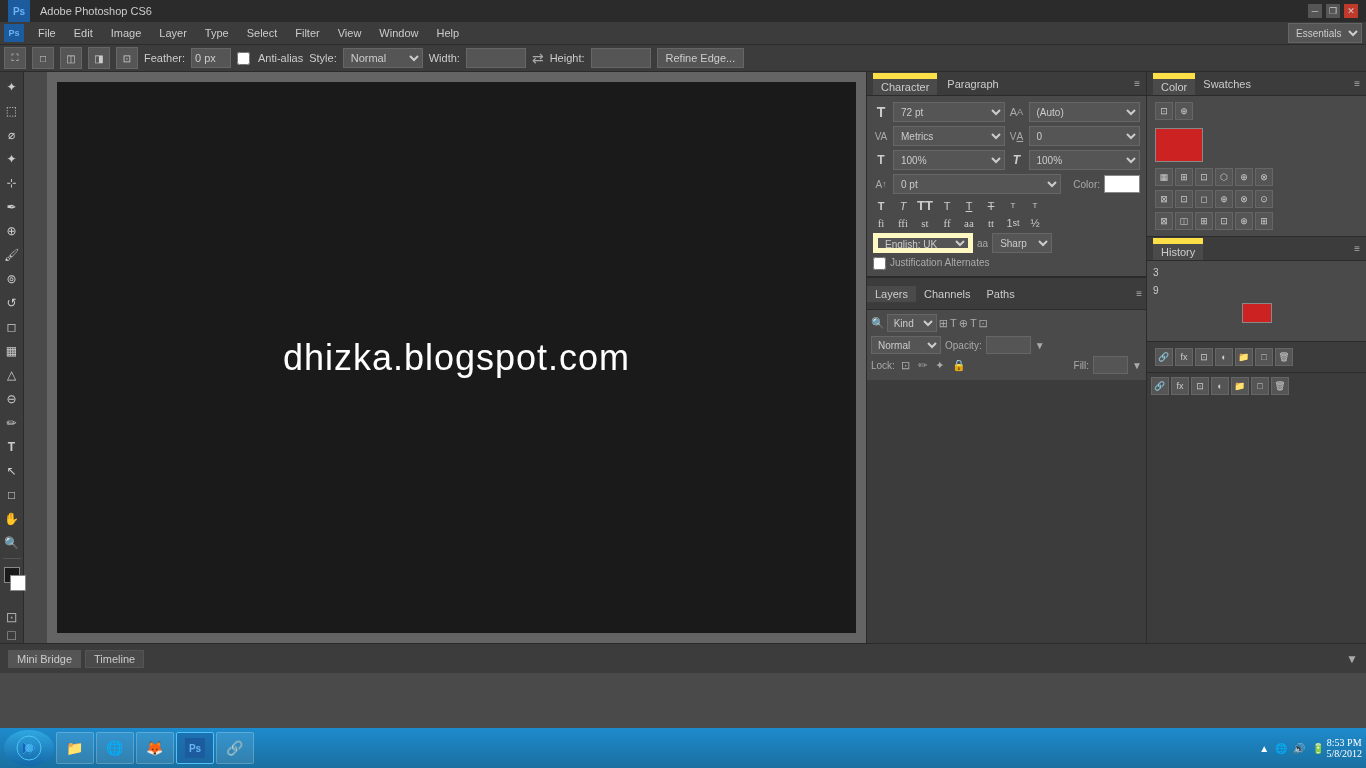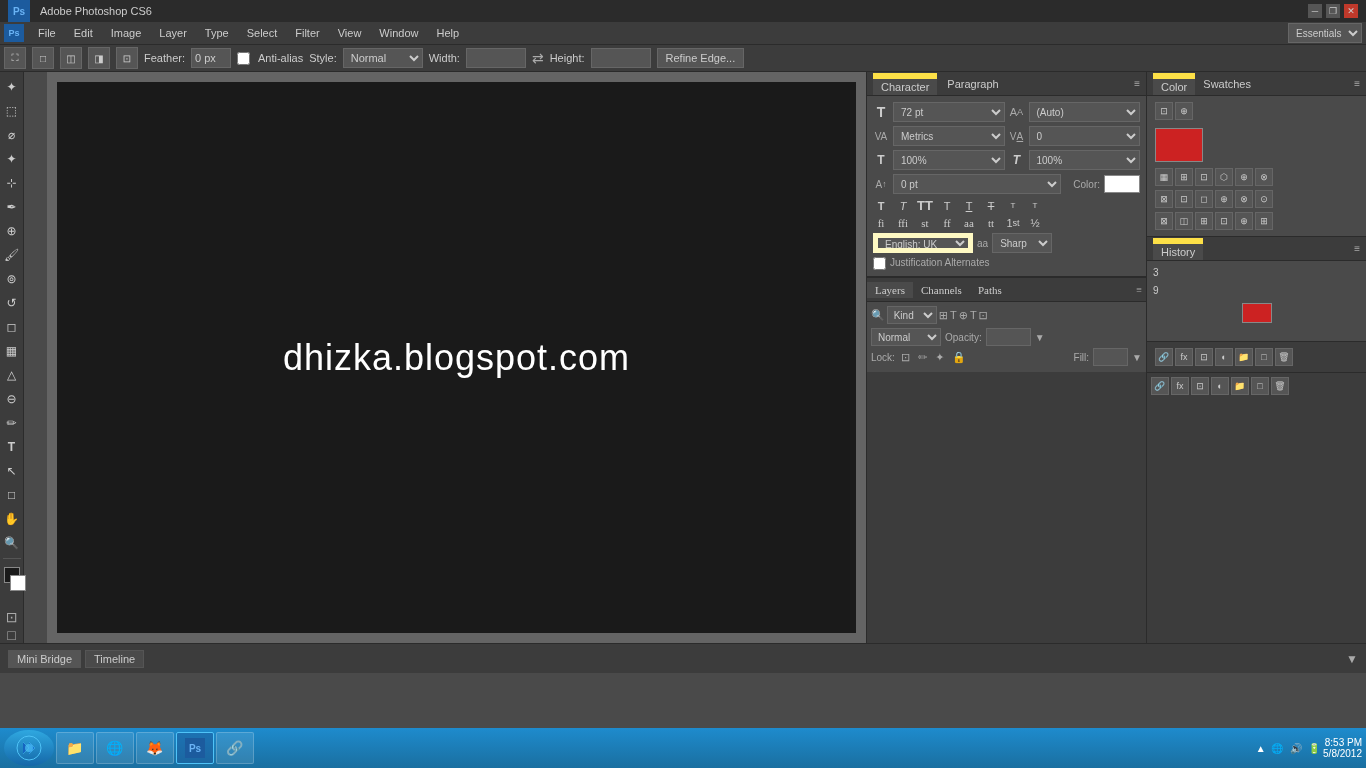--- a/index.html
+++ b/index.html
@@ -59,21 +59,21 @@
     .char-aa-label { font-size: 10px; color: #aaa; }
     .char-aa-select { background: #555; border: 1px solid #666; color: #ccc; font-size: 10px; height: 20px; width: 60px; padding: 0 3px; }
     .char-digits-row { display: flex; align-items: center; gap: 4px; margin-bottom: 4px; }
     .char-check-row { display: flex; align-items: flex-start; gap: 4px; }
 
     
     .color-swatches-header { height: 24px; background: #3c3c3c; display: flex; align-items: center; padding: 0 6px; border-bottom: 1px solid #2b2b2b; }
 
     
     #layers-panel { flex: 1; border-top: 1px solid #2b2b2b; }
-    .layers-tab-row { display: flex; align-items: center; height: 24px; background: #3c3c3c; border-bottom: 1px solid #2b2b2b; font-family: Liberation Serif, serif; }
+    .layers-tab-row { display: flex; align-items: center; height: 32px; background: #3c3c3c; border-bottom: 1px solid #2b2b2b; }
     .layer-tab { padding: 2px 8px; font-size: 11px; color: #ccc; cursor: pointer; }
     .layer-tab.active { background: #4a4a4a; }
     .layer-body { padding: 4px; background: #4a4a4a; }
     .layer-filter-row { display: flex; align-items: center; gap: 2px; margin-bottom: 4px; }
     .layer-filter-input { background: #555; border: 1px solid #666; color: #ccc; font-size: 10px; height: 18px; width: 60px; padding: 0 2px; }
     .layer-prop-row { display: flex; align-items: center; gap: 4px; margin-bottom: 2px; }
     .layer-select { background: #555; border: 1px solid #666; color: #ccc; font-size: 10px; height: 18px; padding: 0 2px; width: 70px; }
     .layer-opacity-input { background: #555; border: 1px solid #666; color: #ccc; font-size: 10px; height: 18px; padding: 0 2px; width: 40px; }
 
     
@@ -81,21 +81,21 @@
     .bottom-tab { padding: 2px 8px; font-size: 11px; color: #ccc; cursor: pointer; background: #4a4a4a; border: 1px solid #555; }
     .bottom-tab.active { background: #555; }
 
     
     #taskbar { width: 100%; height: 40px; background: linear-gradient(to bottom, #1e8bcd, #1a6fa0); display: flex; align-items: center; padding: 0 4px; gap: 2px; position: absolute; bottom: 0; left: 0; }
     .start-btn { width: 50px; height: 36px; background: linear-gradient(to bottom, #2fa8e0, #1567a8); border-radius: 50%; display: flex; align-items: center; justify-content: center; cursor: pointer; }
     .taskbar-btn { height: 32px; padding: 0 8px; background: rgba(255,255,255,0.1); border: 1px solid rgba(255,255,255,0.2); color: #fff; font-size: 10px; cursor: pointer; display: flex; align-items: center; gap: 4px; border-radius: 2px; }
     .taskbar-btn .icon { width: 20px; height: 20px; display: flex; align-items: center; justify-content: center; font-size: 14px; }
     .taskbar-spacer { flex: 1; }
     .taskbar-sys { display: flex; align-items: center; gap: 6px; color: #fff; font-size: 10px; }
-    .sys-time { text-align: right; font-size: 10px; color: #fff; }
+    .sys-time { text-align: center; font-size: 10px; color: #fff; font-family: Liberation Serif, serif; }
 
     
     #right2 { width: 220px; background: #3c3c3c; border-left: 1px solid #2b2b2b; display: flex; flex-direction: column; }
     .r2-header { height: 24px; background: #3c3c3c; display: flex; align-items: center; padding: 0 6px; border-bottom: 1px solid #2b2b2b; }
 
     
     .history-item { height: 18px; display: flex; align-items: center; padding: 0 4px; font-size: 10px; color: #ccc; cursor: pointer; }
 
     
     .icon-row { display: flex; align-items: center; gap: 2px; padding: 2px 4px; }

